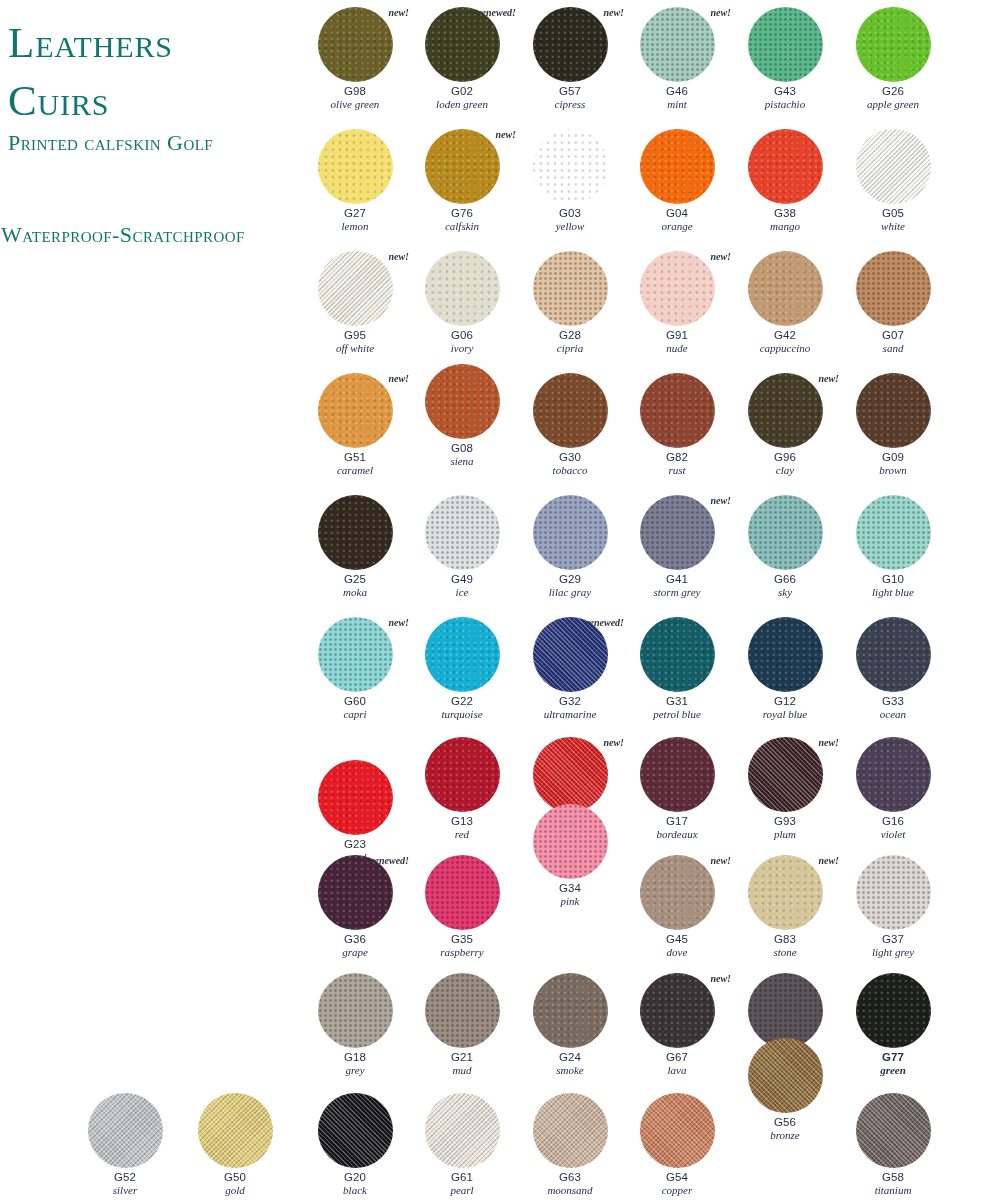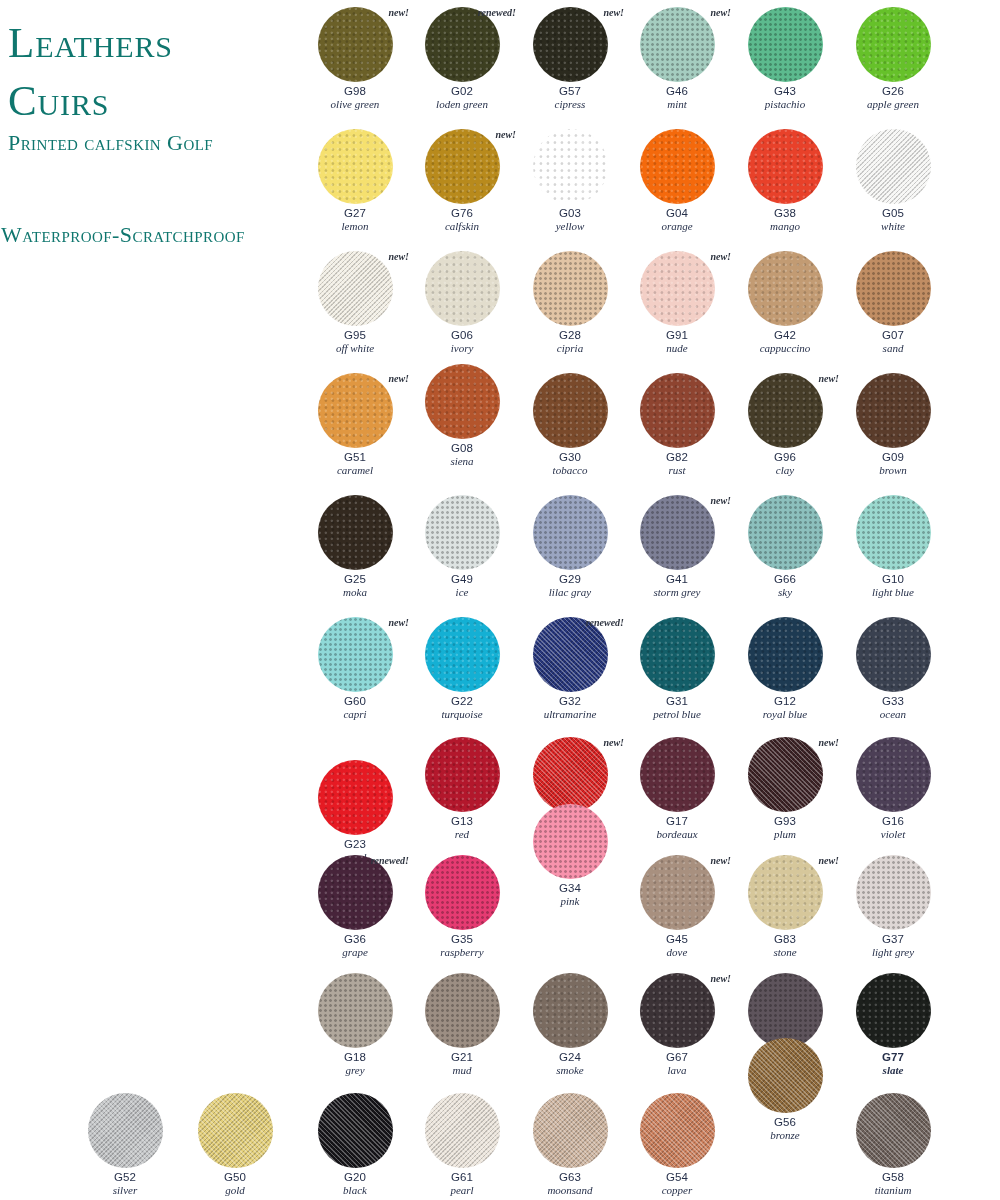--- a/index.html
+++ b/index.html
@@ -496,21 +496,21 @@
           <div class="disc dotted" style="background: rgb(94, 84, 92);"></div>
         </div>
         <div class="code">G19</div>
         <div class="cname">graphite</div>
       </div>
       <div class="swatch" style="left: 841px; top: 971px; font-weight: bold;">
         <div class="disc-wrap">
           <div class="disc" style="background: rgb(28, 31, 28);"></div>
         </div>
         <div class="code">G77</div>
-        <div class="cname">slate</div>
+        <div class="cname">green</div>
       </div>
       <div class="swatch" style="left: 73px; top: 1091px;">
         <div class="disc-wrap">
           <div class="disc woven" style="background: rgb(194, 196, 198);"></div>
         </div>
         <div class="code">G52</div>
         <div class="cname">silver</div>
       </div>
       <div class="swatch" style="left: 183px; top: 1091px;">
         <div class="disc-wrap">

